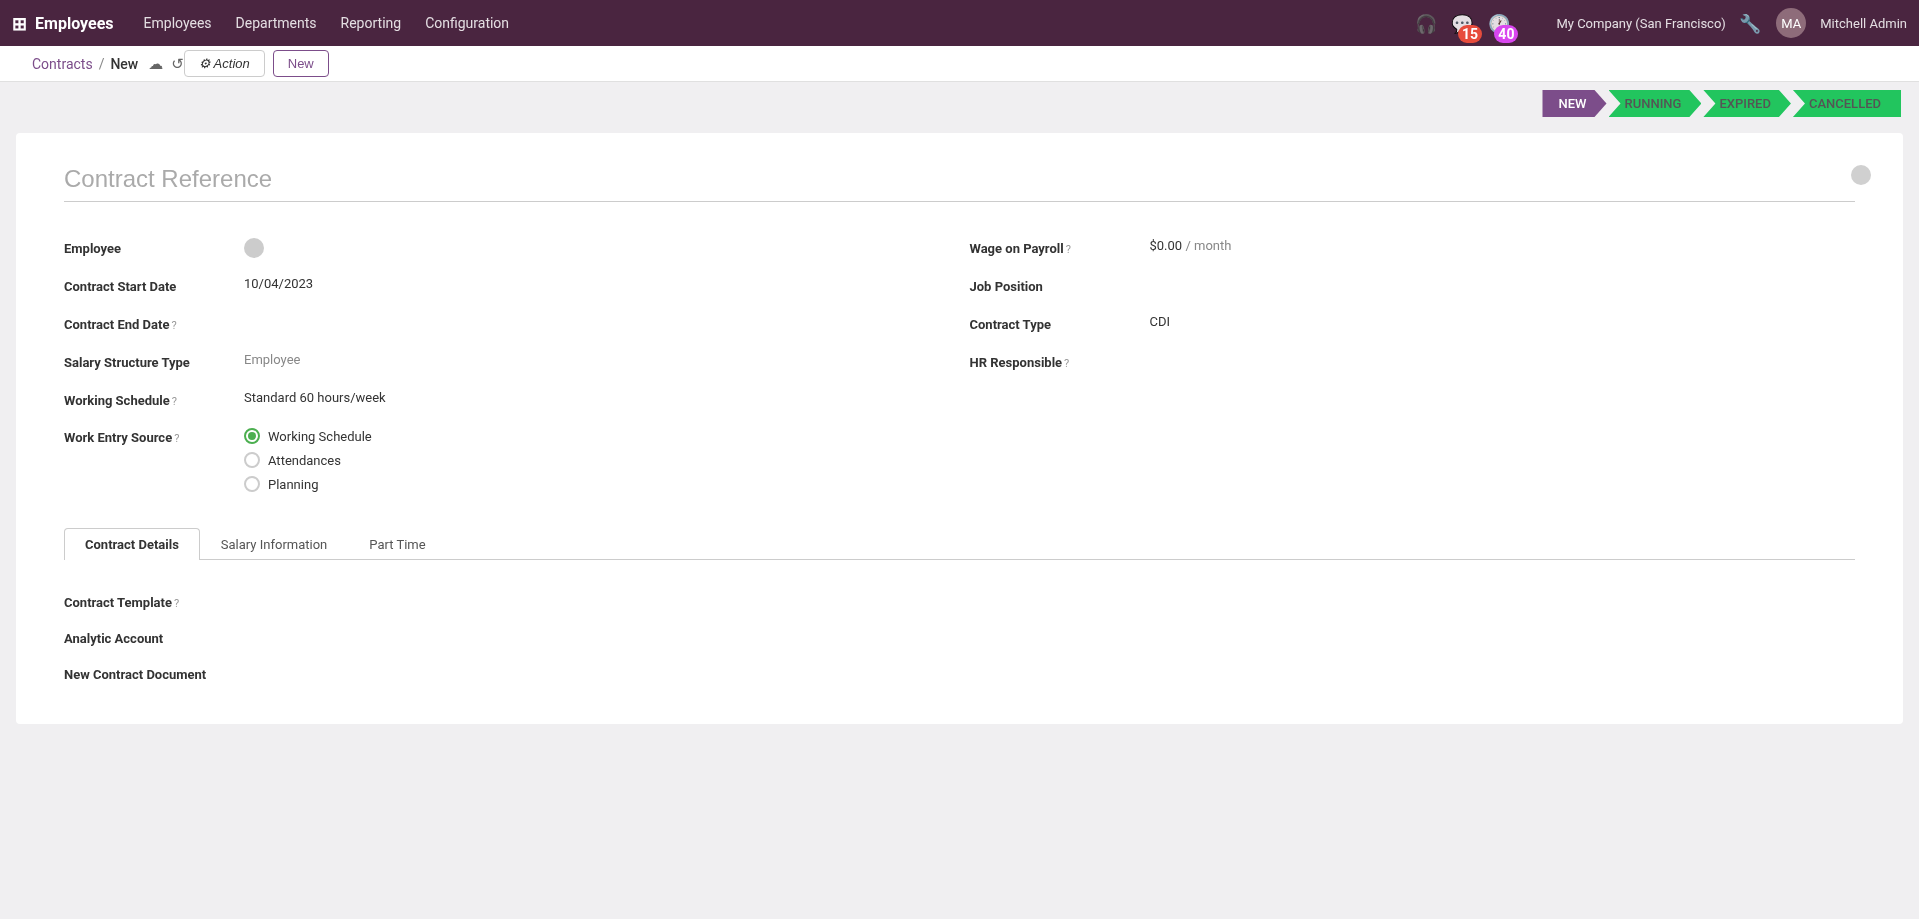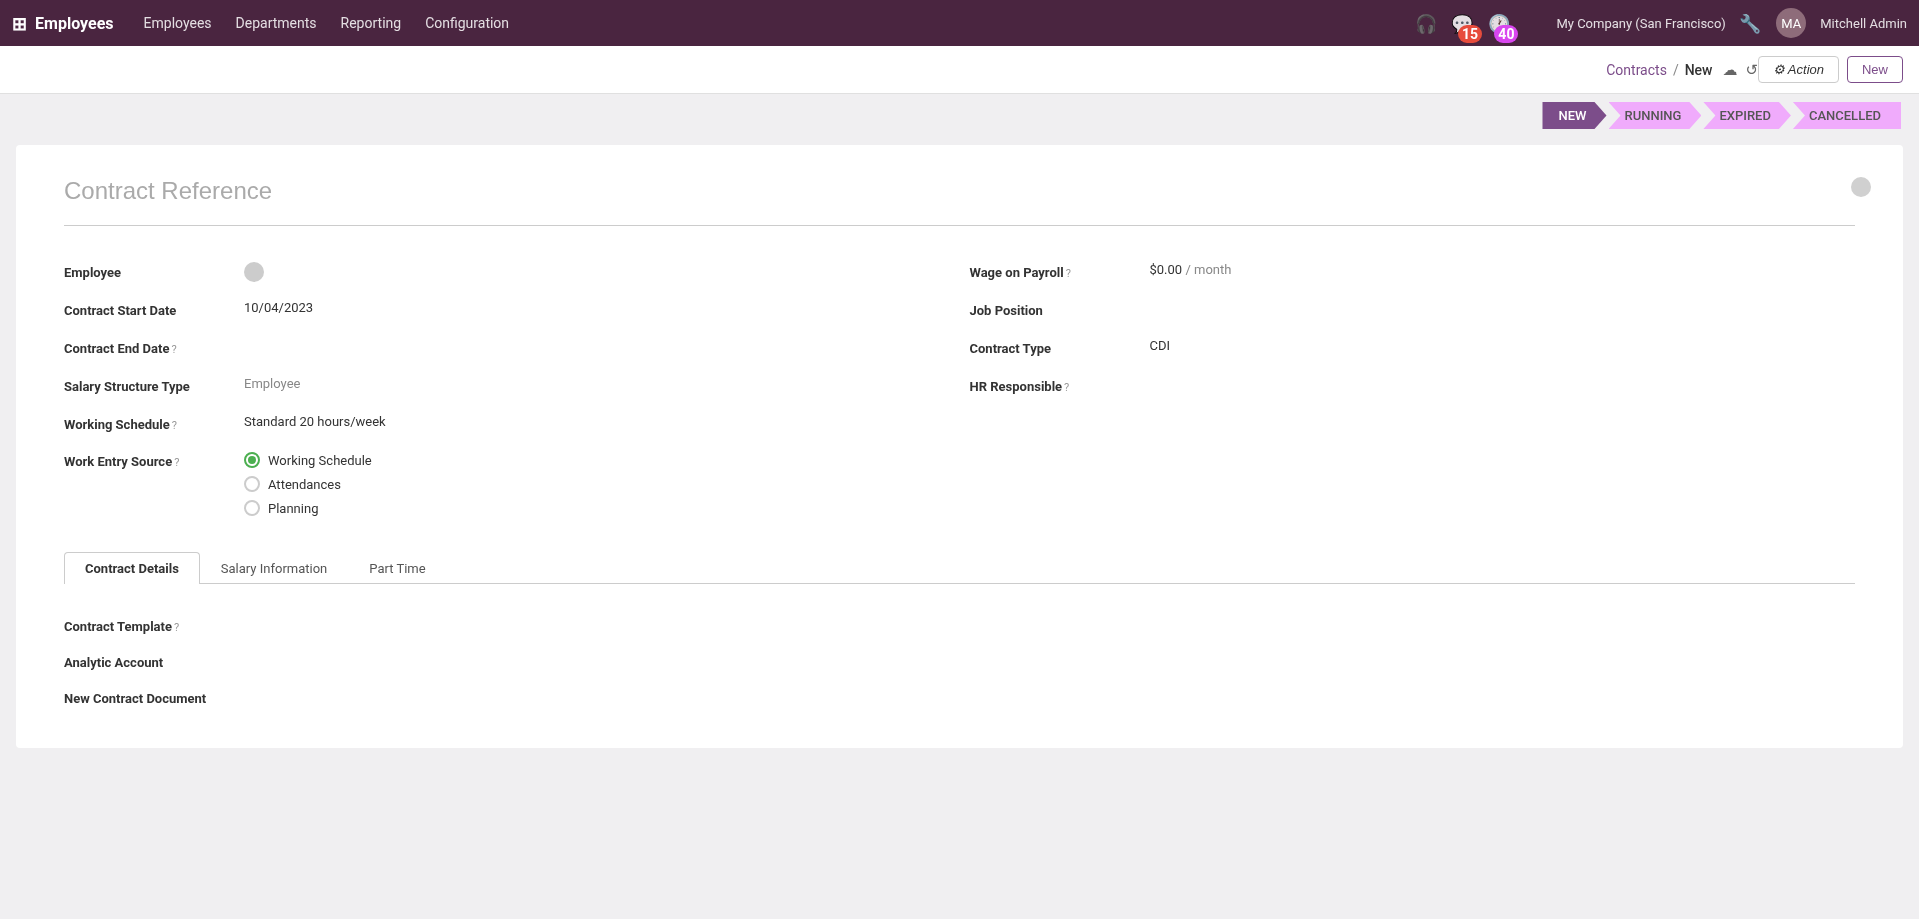--- a/index.html
+++ b/index.html
@@ -65,25 +65,25 @@
       background: #8e6c7a;
       display: flex; align-items: center; justify-content: center;
       font-size: 13px; color: #fff; cursor: pointer;
     }
     .topnav-username { font-size: 13px; color: rgba(255,255,255,0.85); cursor: pointer; }
 
     
     .breadcrumb-bar {
       background: #fff;
       border-bottom: 1px solid #e0e0e0;
-      padding: 0 16px;
-      height: 48px;
-      display: flex;
-      align-items: center;
-      justify-content: flex-end;
+      padding: 0 32px;
+      height: 36px;
+      display: flex;
+      align-items: center;
+      justify-content: flex-start;
     }
     .breadcrumb {
       display: flex;
       align-items: center;
       gap: 6px;
       font-size: 14px;
     }
     .breadcrumb .crumb-link {
       color: #7c4d8a;
       cursor: pointer;
@@ -128,21 +128,21 @@
       gap: 0;
     }
     .status-step {
       display: flex;
       align-items: center;
       padding: 6px 20px 6px 16px;
       font-size: 13px;
       font-weight: 500;
       cursor: pointer;
       color: #555;
-      background: #f0abfc;
+      background: #22c55e;
       position: relative;
       clip-path: polygon(0 0, calc(100% - 12px) 0, 100% 50%, calc(100% - 12px) 100%, 0 100%, 12px 50%);
       margin-right: 2px;
     }
     .status-step:first-child {
       clip-path: polygon(0 0, calc(100% - 12px) 0, 100% 50%, calc(100% - 12px) 100%, 0 100%);
     }
     .status-step.active {
       background: #7c4d8a;
       color: #fff;
@@ -166,21 +166,21 @@
 
     
     .contract-ref-input {
       width: 100%;
       font-size: 24px;
       font-weight: 400;
       color: #555;
       border: none;
       border-bottom: 1px solid #ccc;
       outline: none;
-      padding-bottom: 20px;
+      padding-bottom: 8px;
       background: transparent;
       margin-bottom: 32px;
     }
     .contract-ref-input::placeholder { color: #aaa; }
     .form-circle {
       position: absolute;
       top: 32px;
       right: 32px;
       width: 20px; height: 20px;
       border-radius: 50%;
@@ -370,21 +370,21 @@
 
         <div class="field-row">
           <span class="field-label">Salary Structure Type</span>
           <span class="field-value gray">Employee</span>
         </div>
 
         <div class="field-row">
           <span class="field-label">
             <span>Working Schedule</span><span class="help">?</span>
           </span>
-          <span class="field-value">Standard 20 hours/week</span>
+          <span class="field-value">Standard 60 hours/week</span>
         </div>
 
         <div class="field-row" style="align-items:flex-start">
           <span class="field-label" style="padding-top:2px;">
             <span>Work Entry Source</span><span class="help">?</span>
           </span>
           <div class="radio-group">
             <div class="radio-item">
               <div class="radio-circle checked"></div>
               <span>Working Schedule</span>

